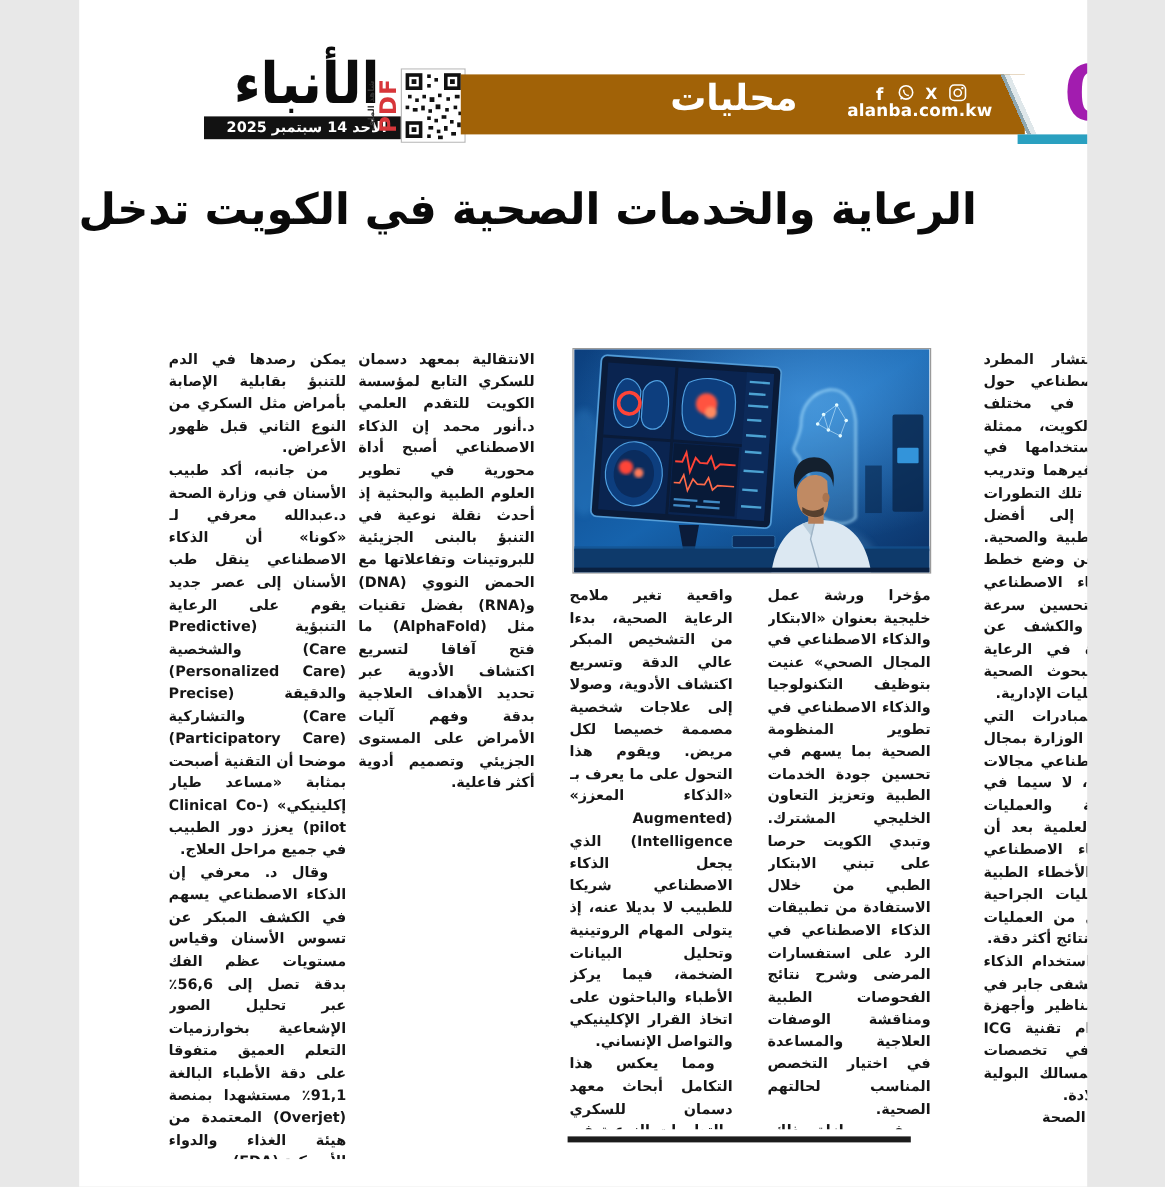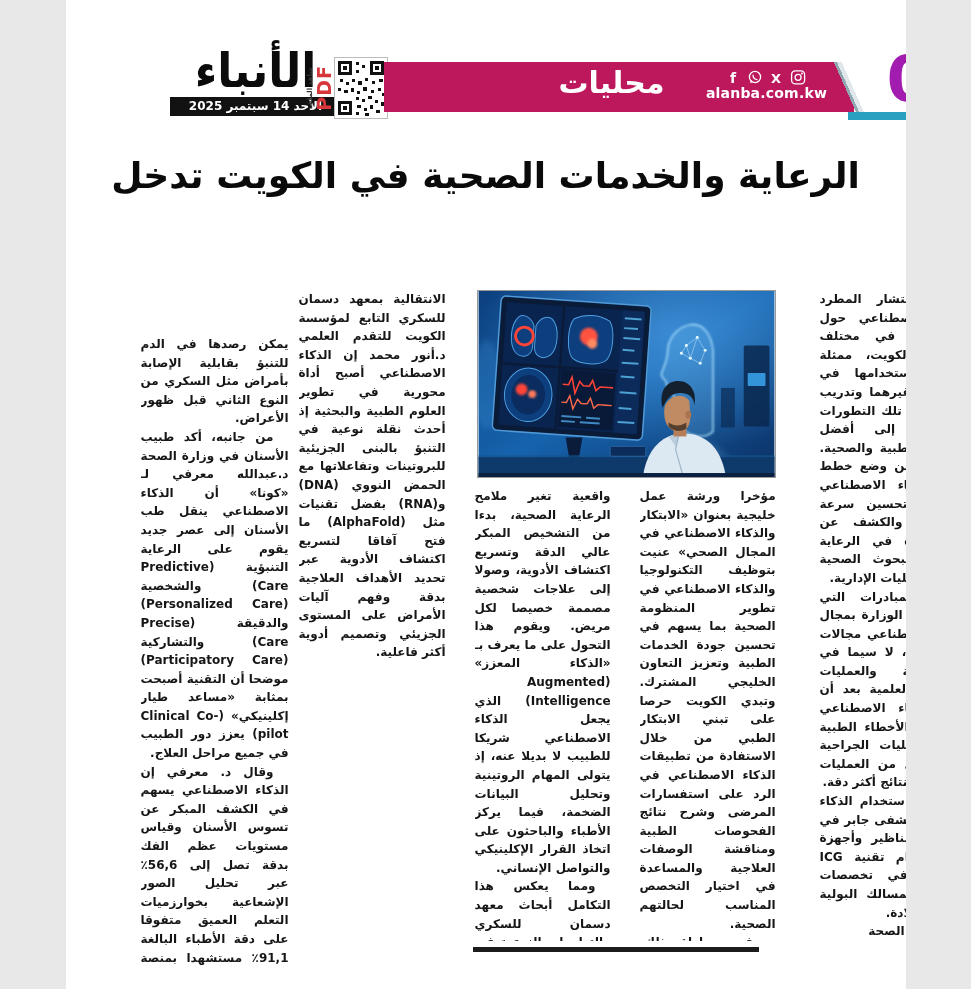--- a/index.html
+++ b/index.html
@@ -9,44 +9,44 @@
   }
   
   .logo{position:absolute;left:104px;top:46px;width:172px;text-align:center;}
   .logo-title{font-size:44px;font-weight:900;line-height:50px;color:#0b0b0b;letter-spacing:-1px;transform:scaleY(1.08);}
   .date-bar{background:#121212;color:#fff;font-size:12px;font-weight:700;padding:2px 4px 3px;margin-top:1px;direction:rtl;}
   .pdf-block{position:absolute;left:240px;top:57px;height:62px;display:flex;align-items:stretch;}
   .pdf-vert{display:flex;flex-direction:column;align-items:center;justify-content:center;margin-right:1px;}
   .pdf-caption{writing-mode:vertical-rl;transform:rotate(180deg);font-size:7px;font-weight:700;color:#333;line-height:8px;}
   .pdf-label{writing-mode:vertical-rl;transform:rotate(180deg);font-size:19px;font-weight:900;color:#d7363a;letter-spacing:1px;line-height:18px;}
   .qr{border:1px solid #bbb;background:#fff;}
-  .banner{position:absolute;left:318px;top:62px;width:470px;height:50px;background:#be185d;}
+  .banner{position:absolute;left:318px;top:62px;width:470px;height:50px;background:#a16207;}
   .banner-title{position:absolute;left:148px;top:3px;width:160px;text-align:center;color:#fff;font-size:30px;font-weight:900;direction:rtl;}
   .social{position:absolute;left:318px;top:7px;width:130px;text-align:center;color:#fff;}
   .social-icons{display:flex;justify-content:center;gap:7px;align-items:center;height:16px;}
   .social-icons svg{display:block;}
   .website{font-size:14px;font-weight:800;line-height:17px;letter-spacing:.2px;}
   .curl{position:absolute;right:-22px;top:0;width:56px;height:50px;
     background:linear-gradient(246deg,#ffffff 0 44%,#dfe7ea 44% 50%,#8fa8b2 50% 54%,rgba(0,0,0,0) 54%);}
   .page-num{position:absolute;left:798px;top:48px;width:104px;text-align:right;
     font-size:64px;font-weight:900;letter-spacing:-4px;color:#a21caf;line-height:62px;}
   .page-underline{position:absolute;left:782px;top:112px;width:124px;height:8px;background:#2aa0c0;}
   
-  .headline{position:absolute;top:150px;left:0;width:100%;text-align:center;direction:rtl;
+  .headline{position:absolute;top:150px;left:0;width:100%;text-align:left;direction:rtl;
     font-size:36px;line-height:52px;font-weight:900;color:#0a0a0a;}
   
   .content{position:absolute;left:75px;top:290px;width:887px;height:676px;
     direction:rtl;display:flex;gap:10px;overflow:hidden;}
   .col{font-size:12px;line-height:18.6px;font-weight:700;text-align:justify;overflow:hidden;color:#161616;}
   .col p{margin:0;}
   .col p.indent{text-indent:15px;}
   .col1{width:222px;margin-left:34px;}
   .colmid{width:320px;display:flex;flex-direction:column;}
   .col4{width:157px;}
-  .col5{width:158px;margin-top:45px;}
+  .col5{width:158px;}
   .photo{width:299px;height:188px;align-self:flex-start;border:1px solid #9a9a9a;box-sizing:border-box;}
   .midcols{display:flex;gap:10px;direction:rtl;margin-top:9px;flex:1;overflow:hidden;}
   .col2,.col3{width:155px;margin-left:19px;}
   .end-bar{height:5px;width:286px;background:#1c1c1c;margin:6px auto 14px;}
 </style>
 </head>
 <body>
 
 <div class="page">
 

